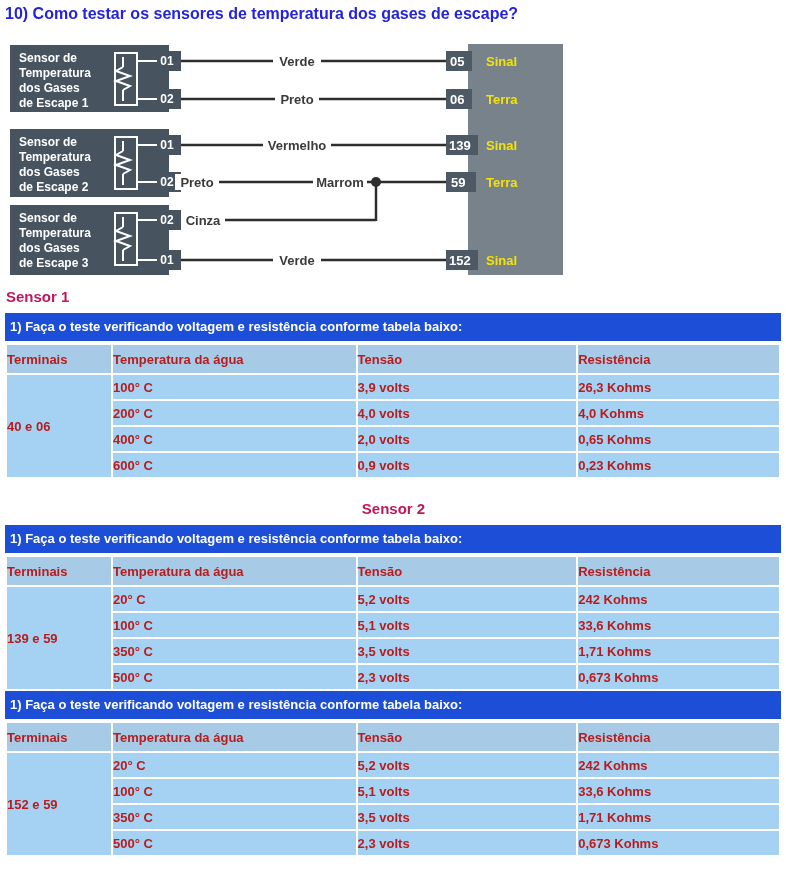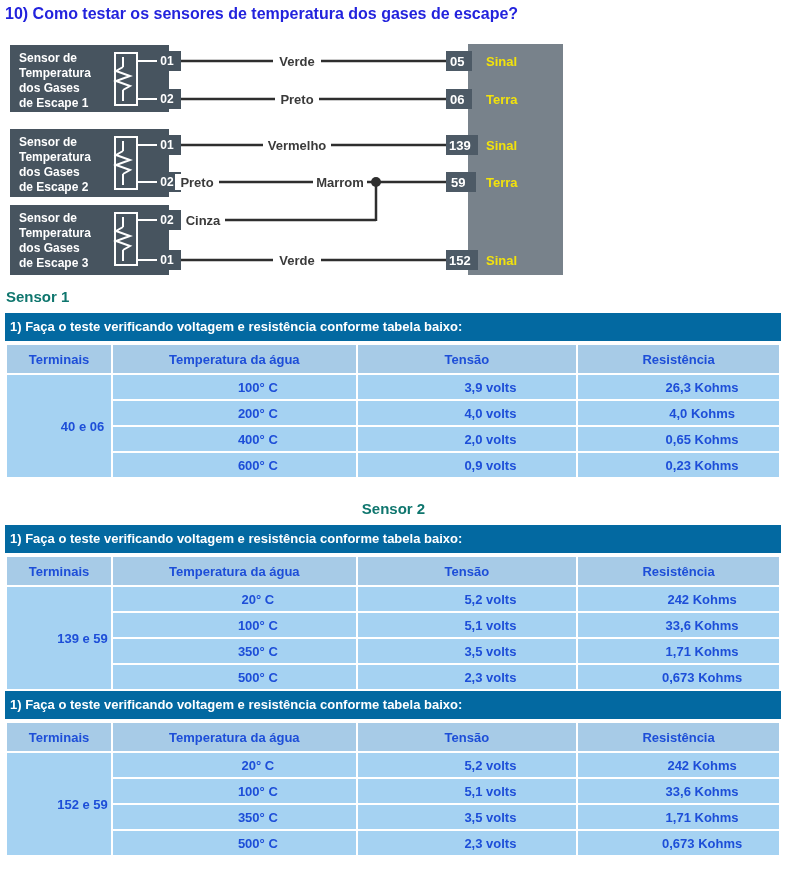--- a/index.html
+++ b/index.html
@@ -11,33 +11,33 @@
            margin:0 0 20px 0; }
 
   svg { display:block; margin-left:0; }
   svg text { font-family:"Liberation Sans", sans-serif; font-weight:bold; }
   .boxtext   { fill:#ffffff; font-size:12px; }
   .pinnum    { fill:#ffffff; font-size:12px; }
   .connnum   { fill:#ffffff; font-size:13px; }
   .signal    { fill:#f2e20c; font-size:13px; }
   .wirelabel { fill:#3a3a3a; font-size:13px; }
 
-  .sensor-heading { color:#0f766e; font-size:15px; line-height:18px; font-weight:bold;
+  .sensor-heading { color:#be185d; font-size:15px; line-height:18px; font-weight:bold;
                     margin:0 0 7px 1px; }
   .mt1 { margin-top:9px; }  .mt2 { margin-top:21px;text-align:center; }  .mt3 { margin-top:16px; }
 
   .section { width:776px; }
-  .bar { background:#0369a1; color:#fff; font-weight:bold; font-size:13px;
+  .bar { background:#1d4ed8; color:#fff; font-weight:bold; font-size:13px;
          height:28px; line-height:28px; padding-left:5px; box-sizing:border-box; }
   table { border-collapse:collapse; width:776px; margin-top:2px; table-layout:fixed; }
   .c1 { width:13.7%; } .c2 { width:31.6%; } .c3 { width:28.5%; } .c4 { width:26.2%; }
-  th, td { border:2px solid #ffffff; text-align:center; font-weight:bold;
-           color:#1d4ed8; font-size:13px; padding:0; }
+  th, td { border:2px solid #ffffff; text-align:left; font-weight:bold;
+           color:#b91c1c; font-size:13px; padding:0; }
   th { background:#a7cbe7; height:28px; }
-  td { background:#a5d2f2; height:24px;padding-left:47px; }
+  td { background:#a5d2f2; height:24px; }
 </style>
 </head>
 <body>
 
 <div class="page">
 
   <div class="title">10) Como testar os sensores de temperatura dos gases de escape?</div>
 
   <svg width="560" height="236" viewBox="0 0 560 236">
 

